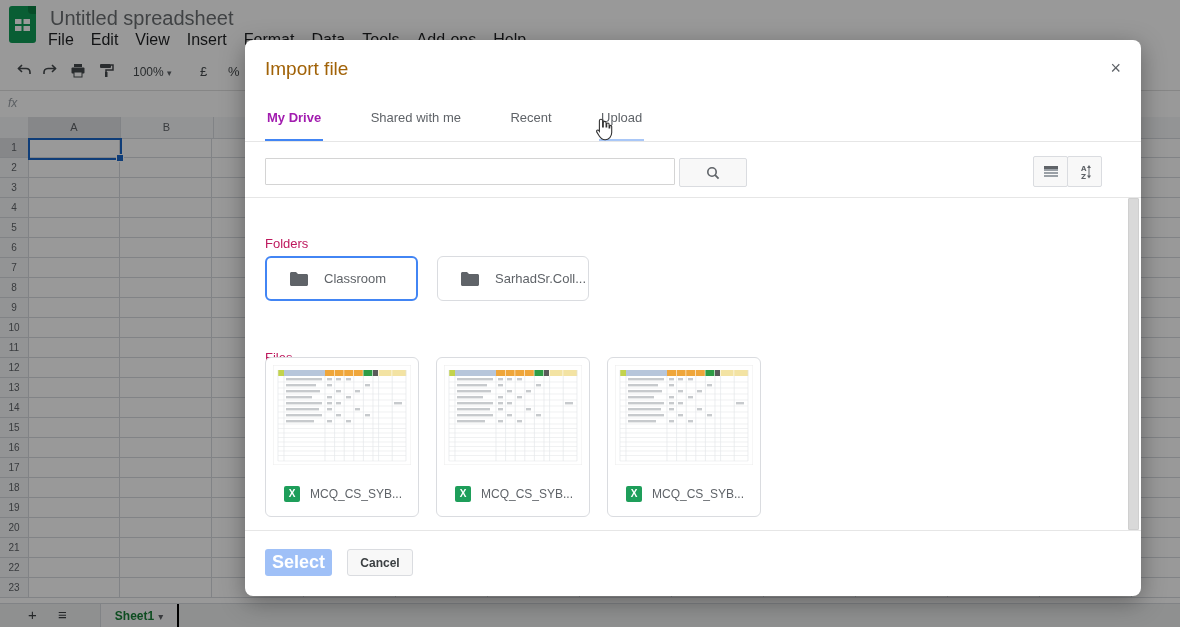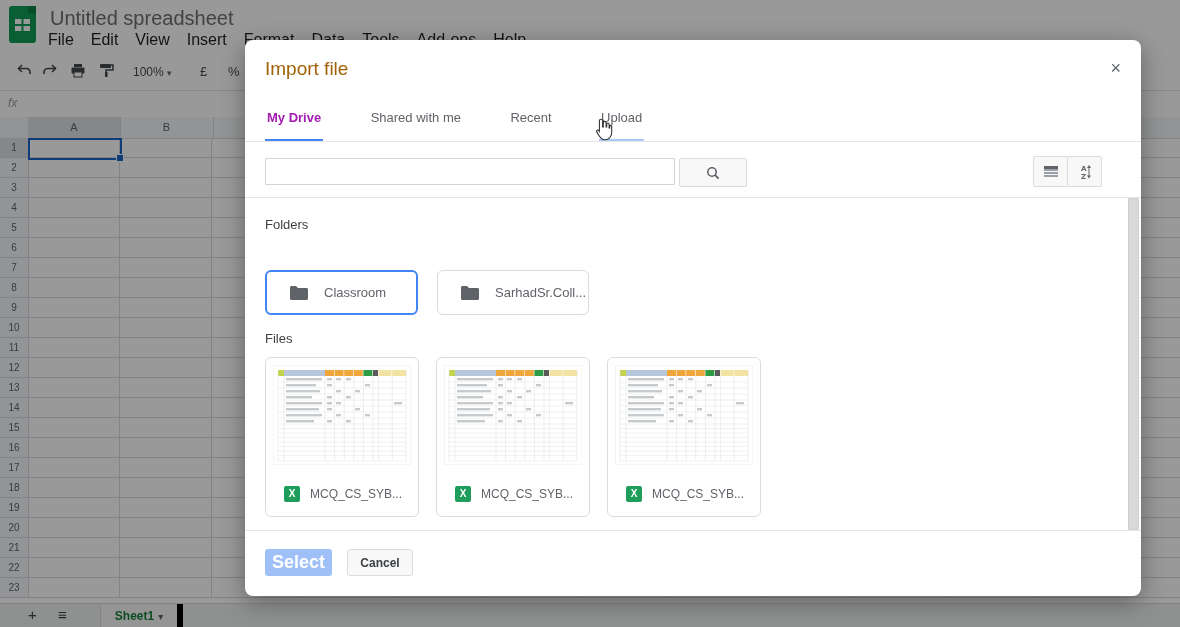--- a/index.html
+++ b/index.html
@@ -29,43 +29,43 @@
   .row-num{height:19px;border-bottom:1px solid #d8dbdf;line-height:19px;text-align:center;font-size:10px;color:#5f6368;}
   .row-num:first-child{background:#dfe1e5;}
   .gridcells{position:absolute;left:28px;top:138px;width:1152px;height:460px;
     background:
       repeating-linear-gradient(to right, transparent 0 91px, #d8dbdf 91px 92px),
       repeating-linear-gradient(to bottom, transparent 0 19px, #d8dbdf 19px 20px);}
   .selection{position:absolute;left:28px;top:138px;width:90px;height:18px;border:2px solid #1a66c9;}
   .fill-handle{position:absolute;right:-4px;bottom:-4px;width:6px;height:6px;background:#1a66c9;border:1px solid #fff;}
   .bottombar{position:absolute;left:0;top:603px;width:1180px;height:24px;background:#eef0f1;border-top:1px solid #d8dbdf;}
   .bb-icon{position:absolute;top:2px;font-size:15px;color:#3c4043;cursor:pointer;}
-  .sheet-tab{position:absolute;left:100px;top:0;width:76px;height:24px;background:#f8f9fa;border-left:1px solid #d8dbdf;border-right:6px solid #000000;text-align:center;line-height:24px;font-size:12px;font-weight:bold;color:#188038;cursor:pointer;}
+  .sheet-tab{position:absolute;left:100px;top:0;width:76px;height:24px;background:#f8f9fa;border-left:1px solid #d8dbdf;border-right:2px solid #000000;text-align:center;line-height:24px;font-size:12px;font-weight:bold;color:#188038;cursor:pointer;}
   .sheet-tab .caret{color:#5f6368;font-weight:normal;font-size:10px;margin-left:4px;}
   
   .overlay{position:absolute;inset:0;background:rgba(0,0,0,0.40);z-index:5;}
   
   .dialog{position:absolute;left:245px;top:40px;width:896px;height:556px;background:#fff;border-radius:8px;
     box-shadow:0 6px 24px rgba(0,0,0,0.35);z-index:10;}
   .dlg-title{position:absolute;left:20px;top:18px;font-size:19px;color:#a16207;}
   .dlg-close{position:absolute;right:16px;top:14px;font-size:18px;color:#5f6368;cursor:pointer;padding:4px;}
   .tabs{position:absolute;left:20px;top:68px;white-space:nowrap;}
   .tab{display:inline-block;margin-right:41px;font-size:13px;color:#5f6368;padding:0 2px 14px 2px;border-bottom:3px solid transparent;cursor:pointer;}
   .tab.active{color:#a21caf;font-weight:bold;border-bottom-color:#4285f4;}
   .tab.hover{border-bottom-color:#a9c7f7;}
   .divider{position:absolute;left:0;width:100%;height:1px;background:#e6e6e6;}
   .d1{top:101px;} .d2{top:157px;} .d3{top:490px;}
   .search-input{position:absolute;left:20px;top:118px;width:396px;height:25px;border:1px solid #d4d4d4;border-radius:1px;font-size:13px;padding:0 6px;outline:none;box-sizing:content-box;}
   .btn-gray{position:absolute;background:#f8f8f8;border:1px solid #dadce0;border-radius:2px;cursor:pointer;display:flex;align-items:center;justify-content:center;}
   .search-btn{left:434px;top:118px;width:66px;height:27px;}
   .list-btn{left:788px;top:116px;width:33px;height:29px;}
   .sort-btn{left:822px;top:116px;width:33px;height:29px;}
-  .section-label{position:absolute;left:20px;font-size:13px;color:#404040;}
+  .section-label{position:absolute;left:20px;font-size:13px;color:#be185d;margin-top:19px;}
   .folders-label{top:177px;} .files-label{top:291px;}
-  .folder-card{position:absolute;top:230px;width:150px;height:43px;border:1px solid #dadce0;border-radius:6px;display:flex;align-items:center;cursor:pointer;background:#fff;text-align:center;}
+  .folder-card{position:absolute;top:216px;width:150px;height:43px;border:1px solid #dadce0;border-radius:6px;display:flex;align-items:center;cursor:pointer;background:#fff;text-align:center;}
   .folder-card.selected{border:2px solid #4285f4;width:149px;height:41px;}
   .folder-card .f-icon{margin-left:22px;}
   .folder-card .f-name{margin-left:15px;font-size:13px;color:#5f6368;}
   .fc1{left:20px;} .fc2{left:192px;}
   .files-row{position:absolute;left:20px;top:317px;display:flex;gap:17px;}
   .file-card{width:152px;height:158px;border:1px solid #dadce0;border-radius:6px;background:#fff;position:relative;cursor:pointer;}
   .thumb{position:absolute;left:7px;top:7px;width:138px;height:100px;}
   .file-foot{position:absolute;left:0;bottom:14px;width:100%;display:flex;align-items:center;}
   .xls-icon{margin-left:18px;width:16px;height:16px;background:#1e9e5a;border-radius:2px;color:#fff;font-size:10px;font-weight:bold;text-align:center;line-height:16px;}
   .file-name{margin-left:10px;font-size:12px;color:#5f6368;}

